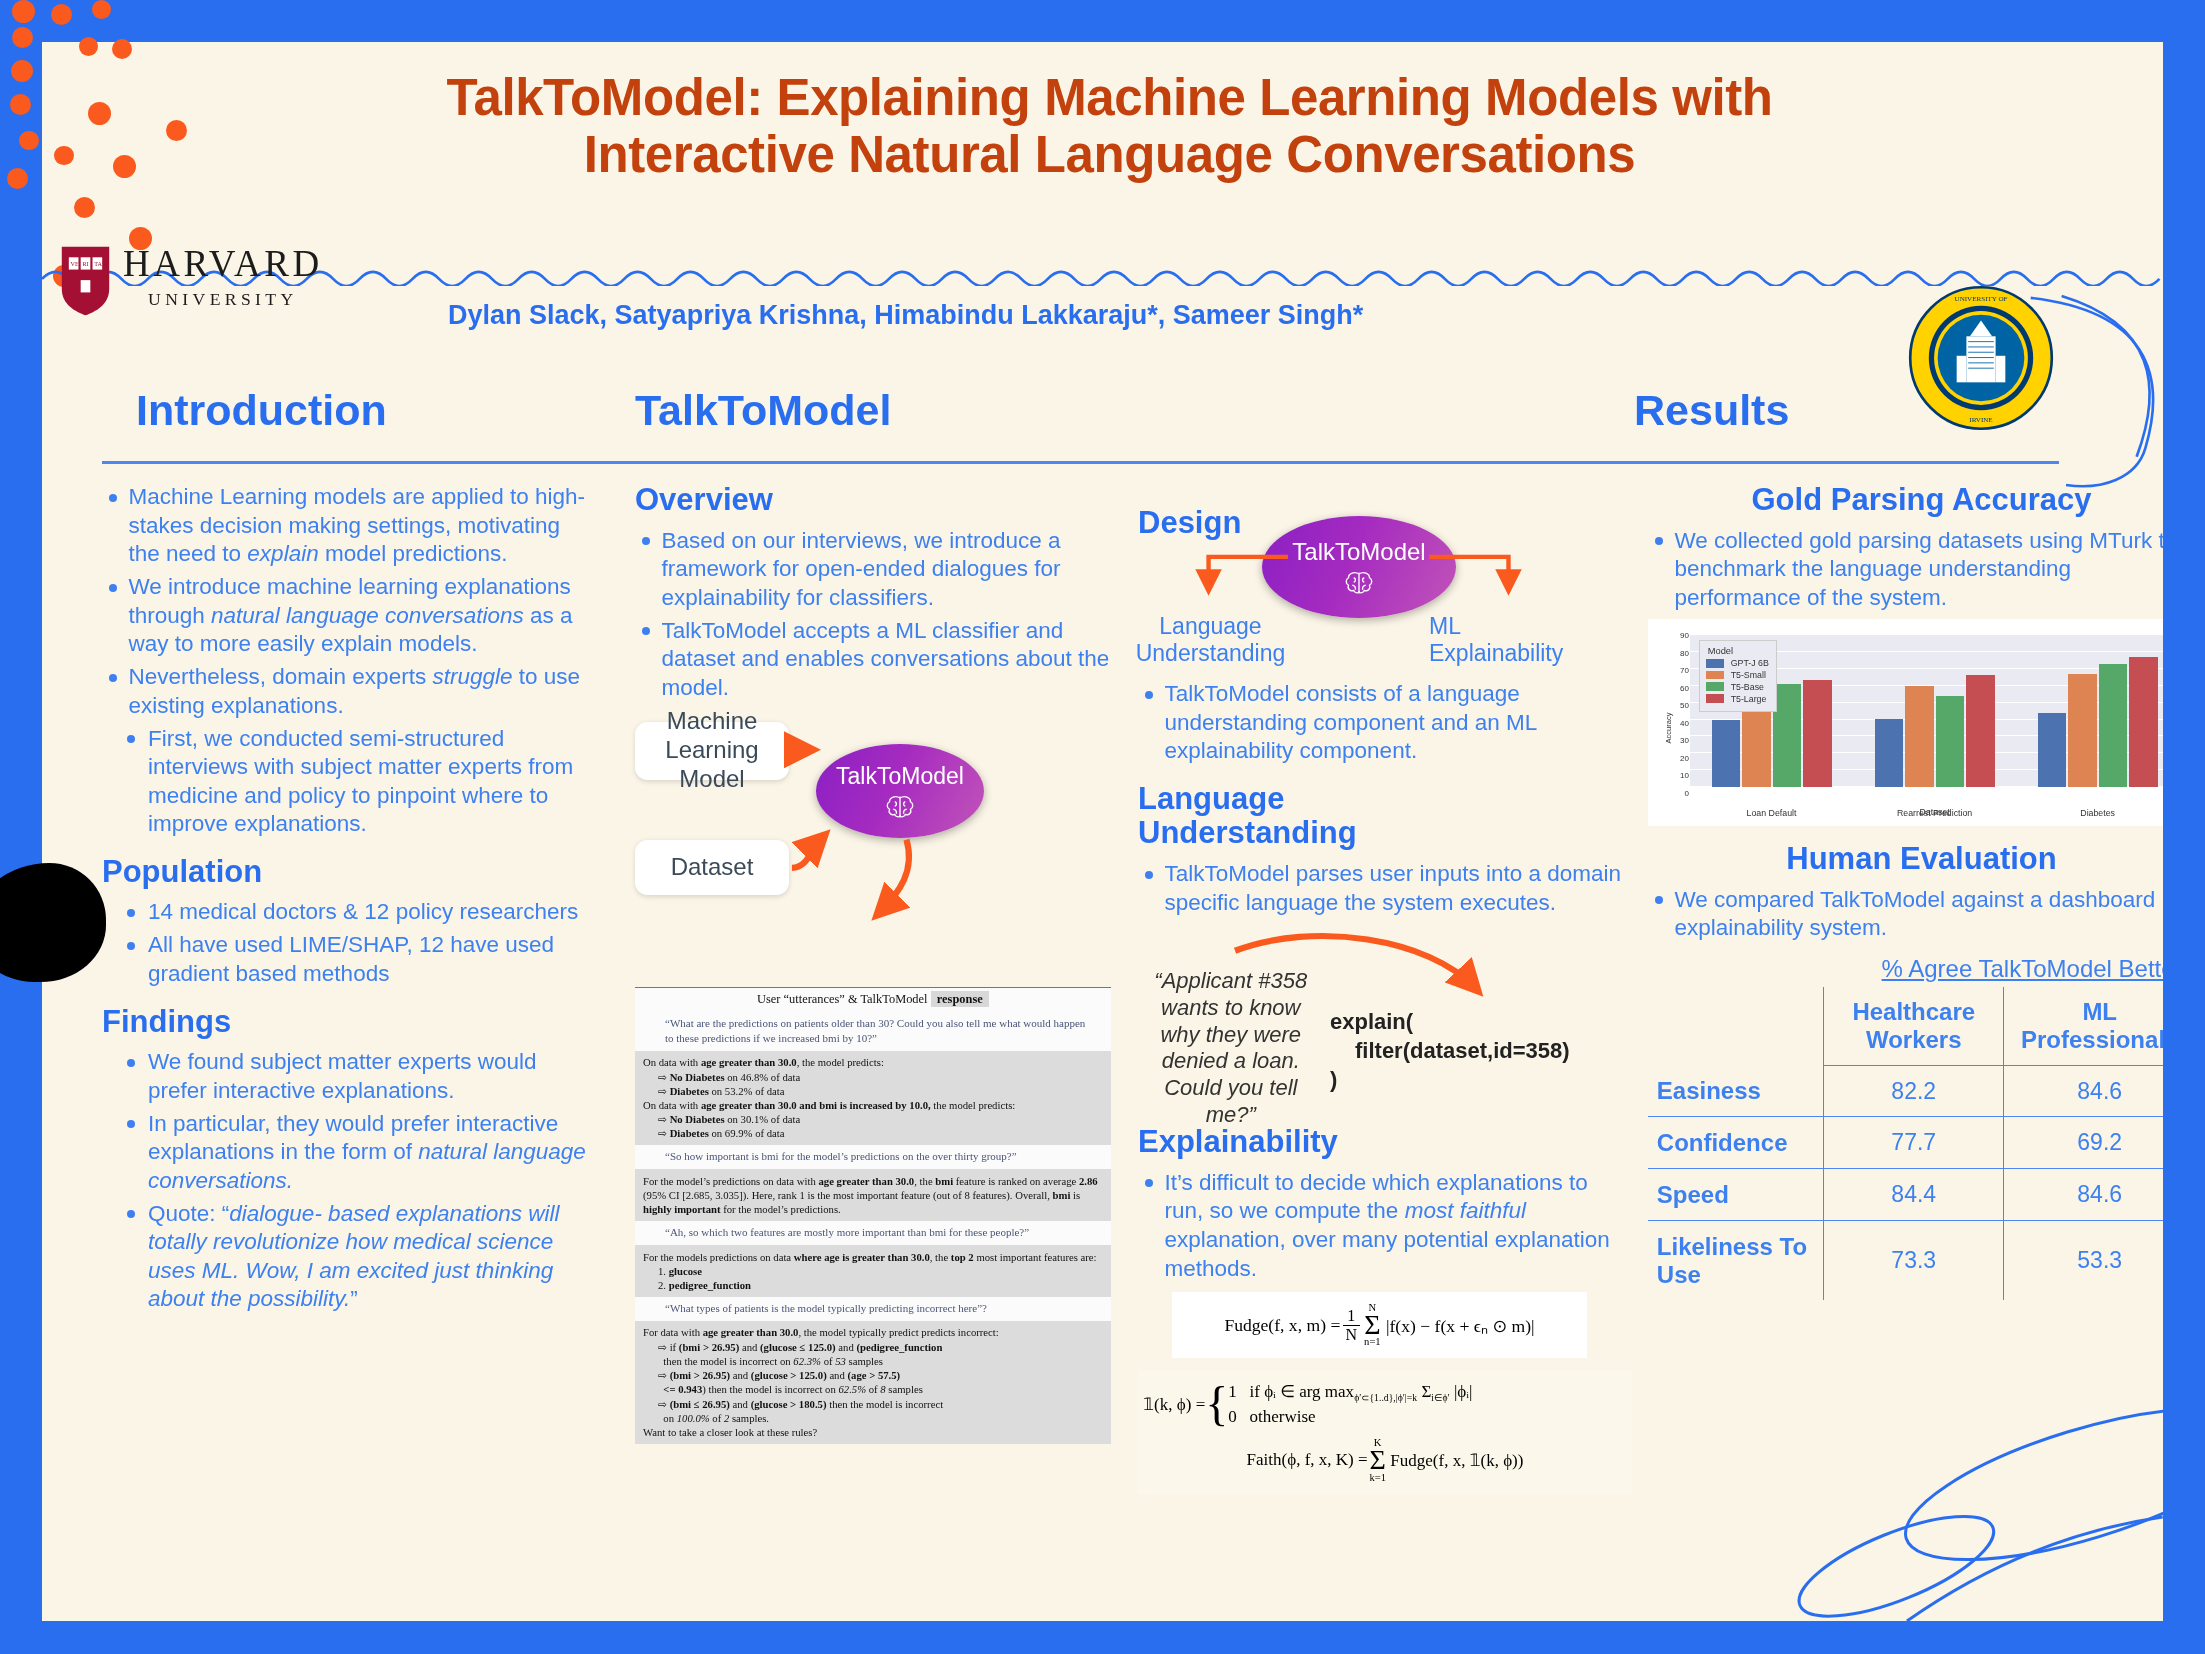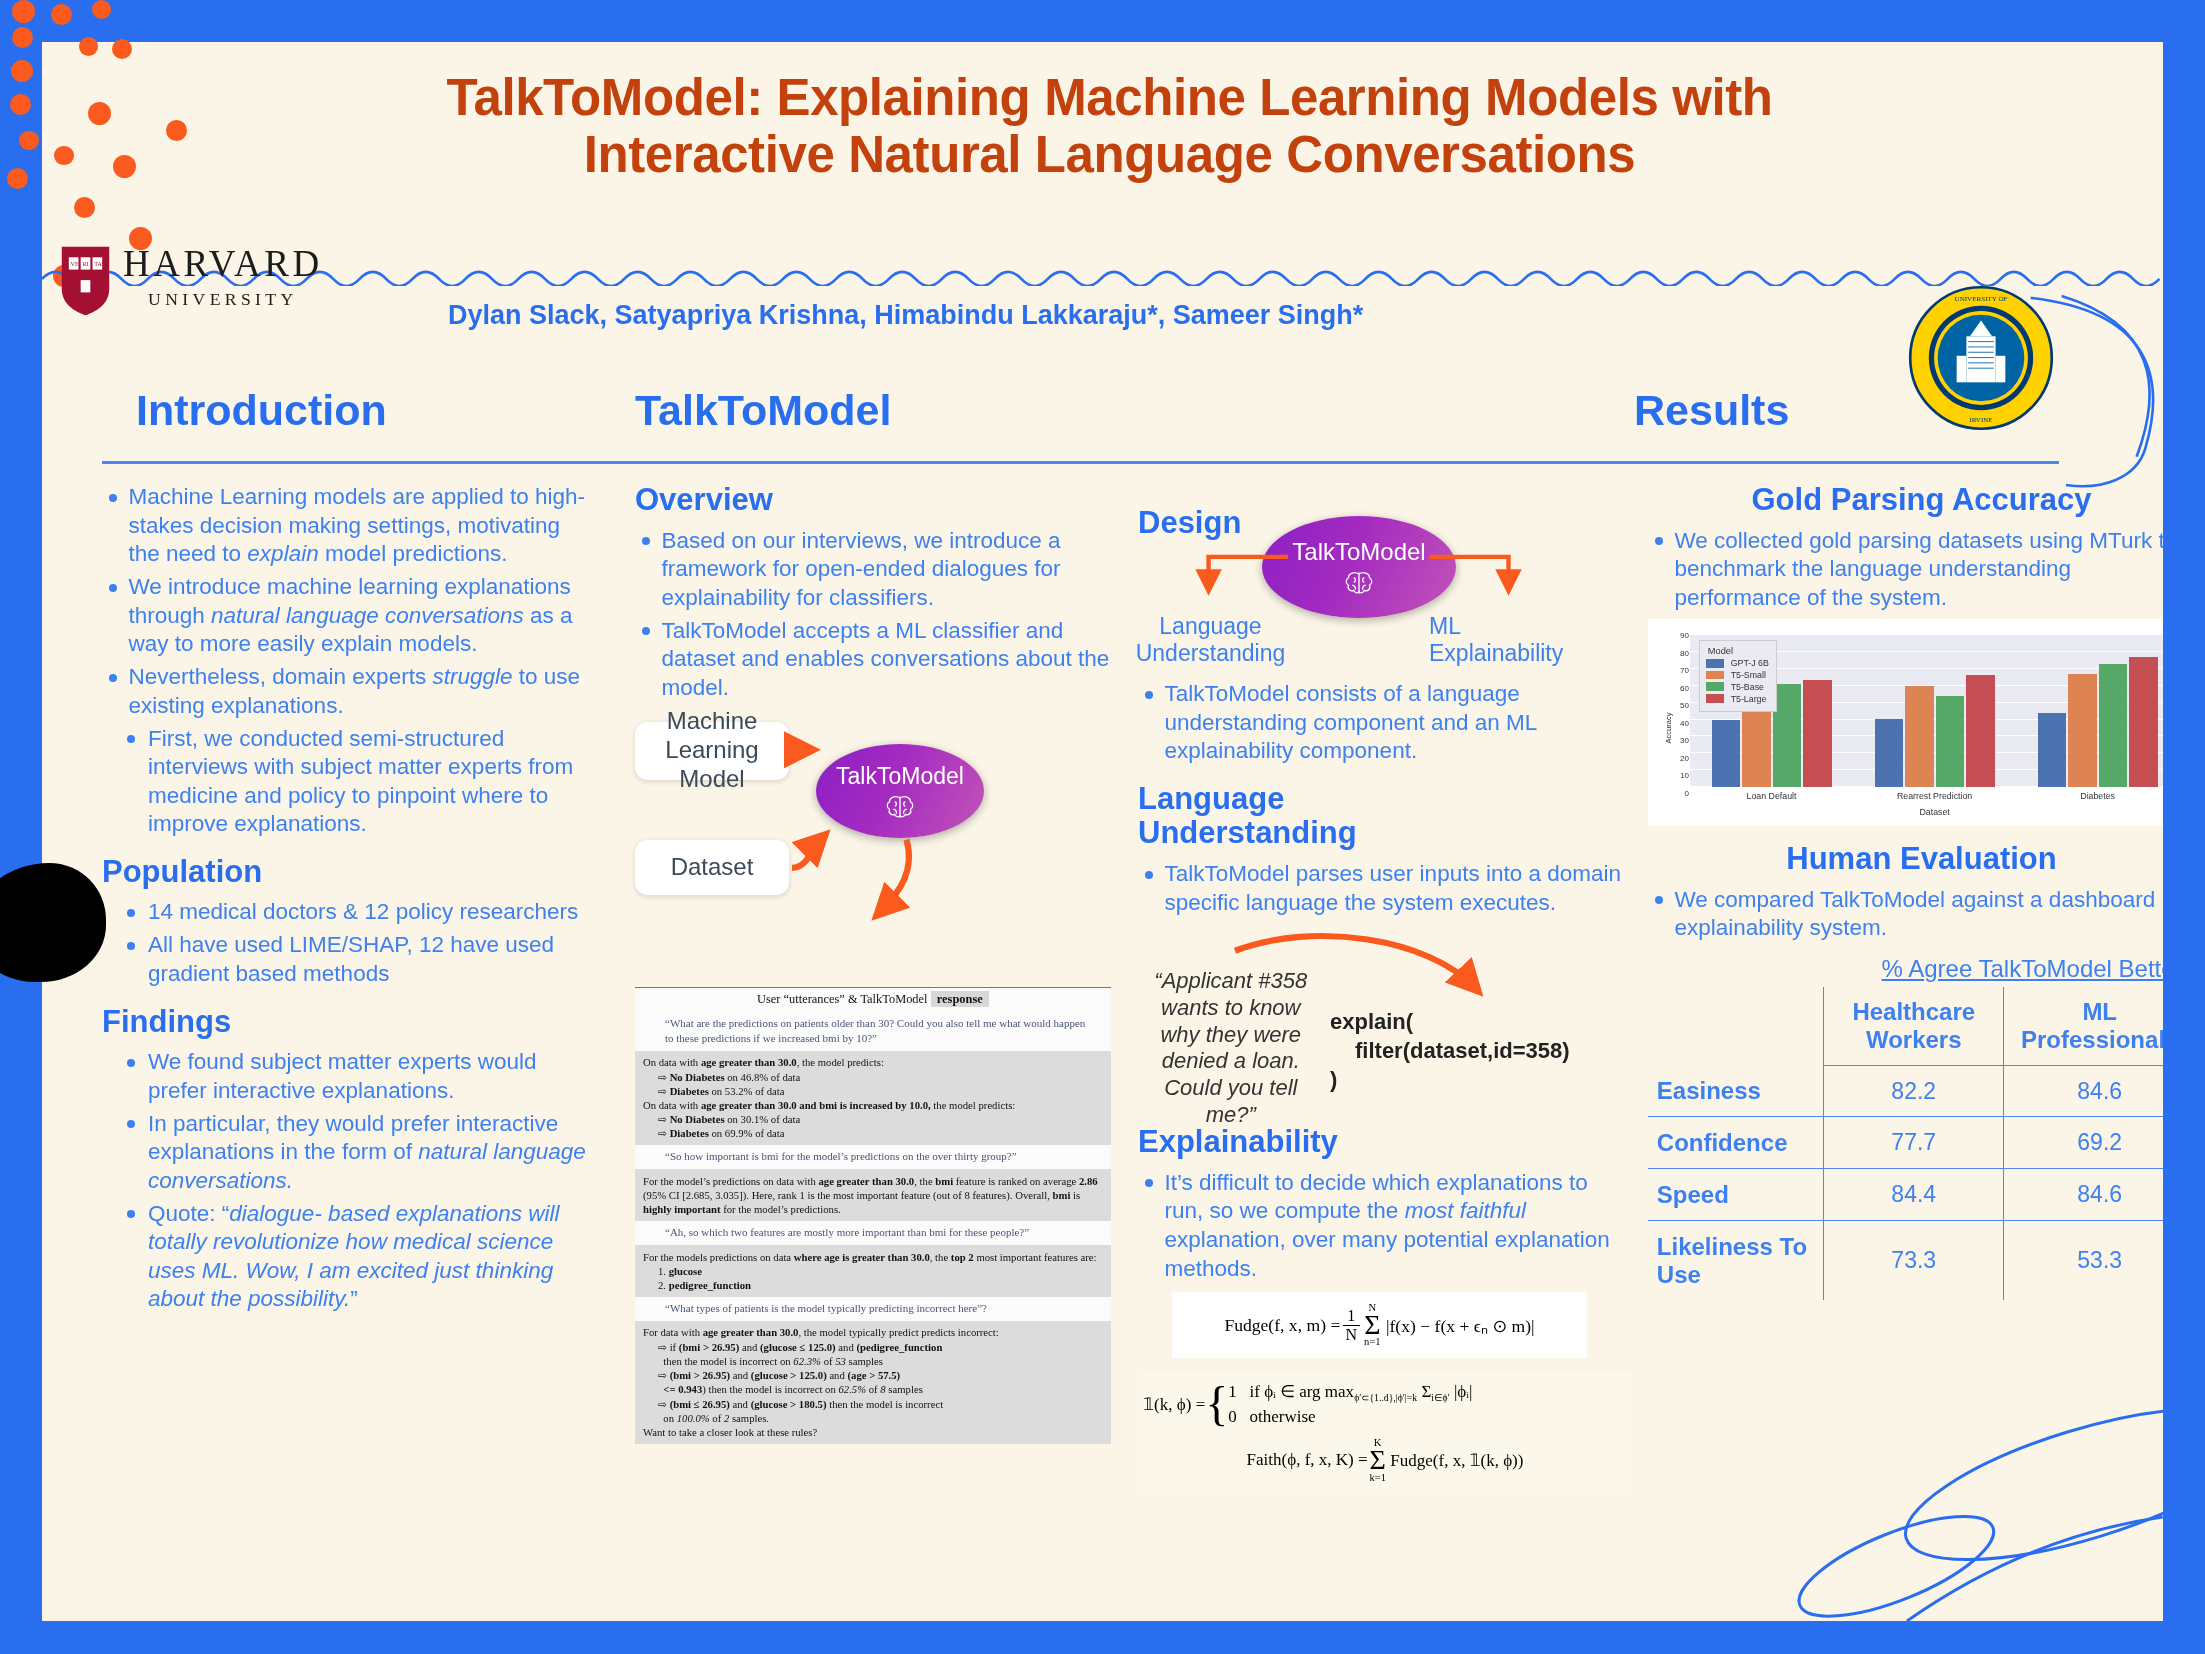--- a/index.html
+++ b/index.html
@@ -157,21 +157,21 @@
   .plot {
     position:absolute; left:35px; right:8.8px; top:7px; bottom:34px;
     background:#eaeaf2;
   }
   .gridline { position:absolute; left:0; right:0; height:0.9px; background:#fff; }
   .groups { position:absolute; inset:0; display:flex; }
   .group { flex:1; display:flex; align-items:flex-end; justify-content:center; position:relative; }
   .bar { width:17.5%; margin:0 .6%; }
   .glabel {
     position:absolute; top:100%; left:0; right:0; text-align:center;
-    font-size:8.8px; color:#333; padding-top:4px; white-space:nowrap;
+    font-size:8.8px; color:#333; padding-top:21px; white-space:nowrap;
   }
   .xaxis-title {
     position:absolute; left:35px; right:8.8px; bottom:4.4px; text-align:center;
     font-size:8.8px; color:#333;
   }
   .legend {
     position:absolute; left:8.8px; top:5.3px; background:#eaeaf2;
     border:0.9px solid #ccc; padding:4.4px 7px 5.3px 6.2px; font-size:8.8px; color:#333;
   }
   .legend .lt { font-size:9.3px; margin-bottom:2.6px; padding-left:1.8px; }

